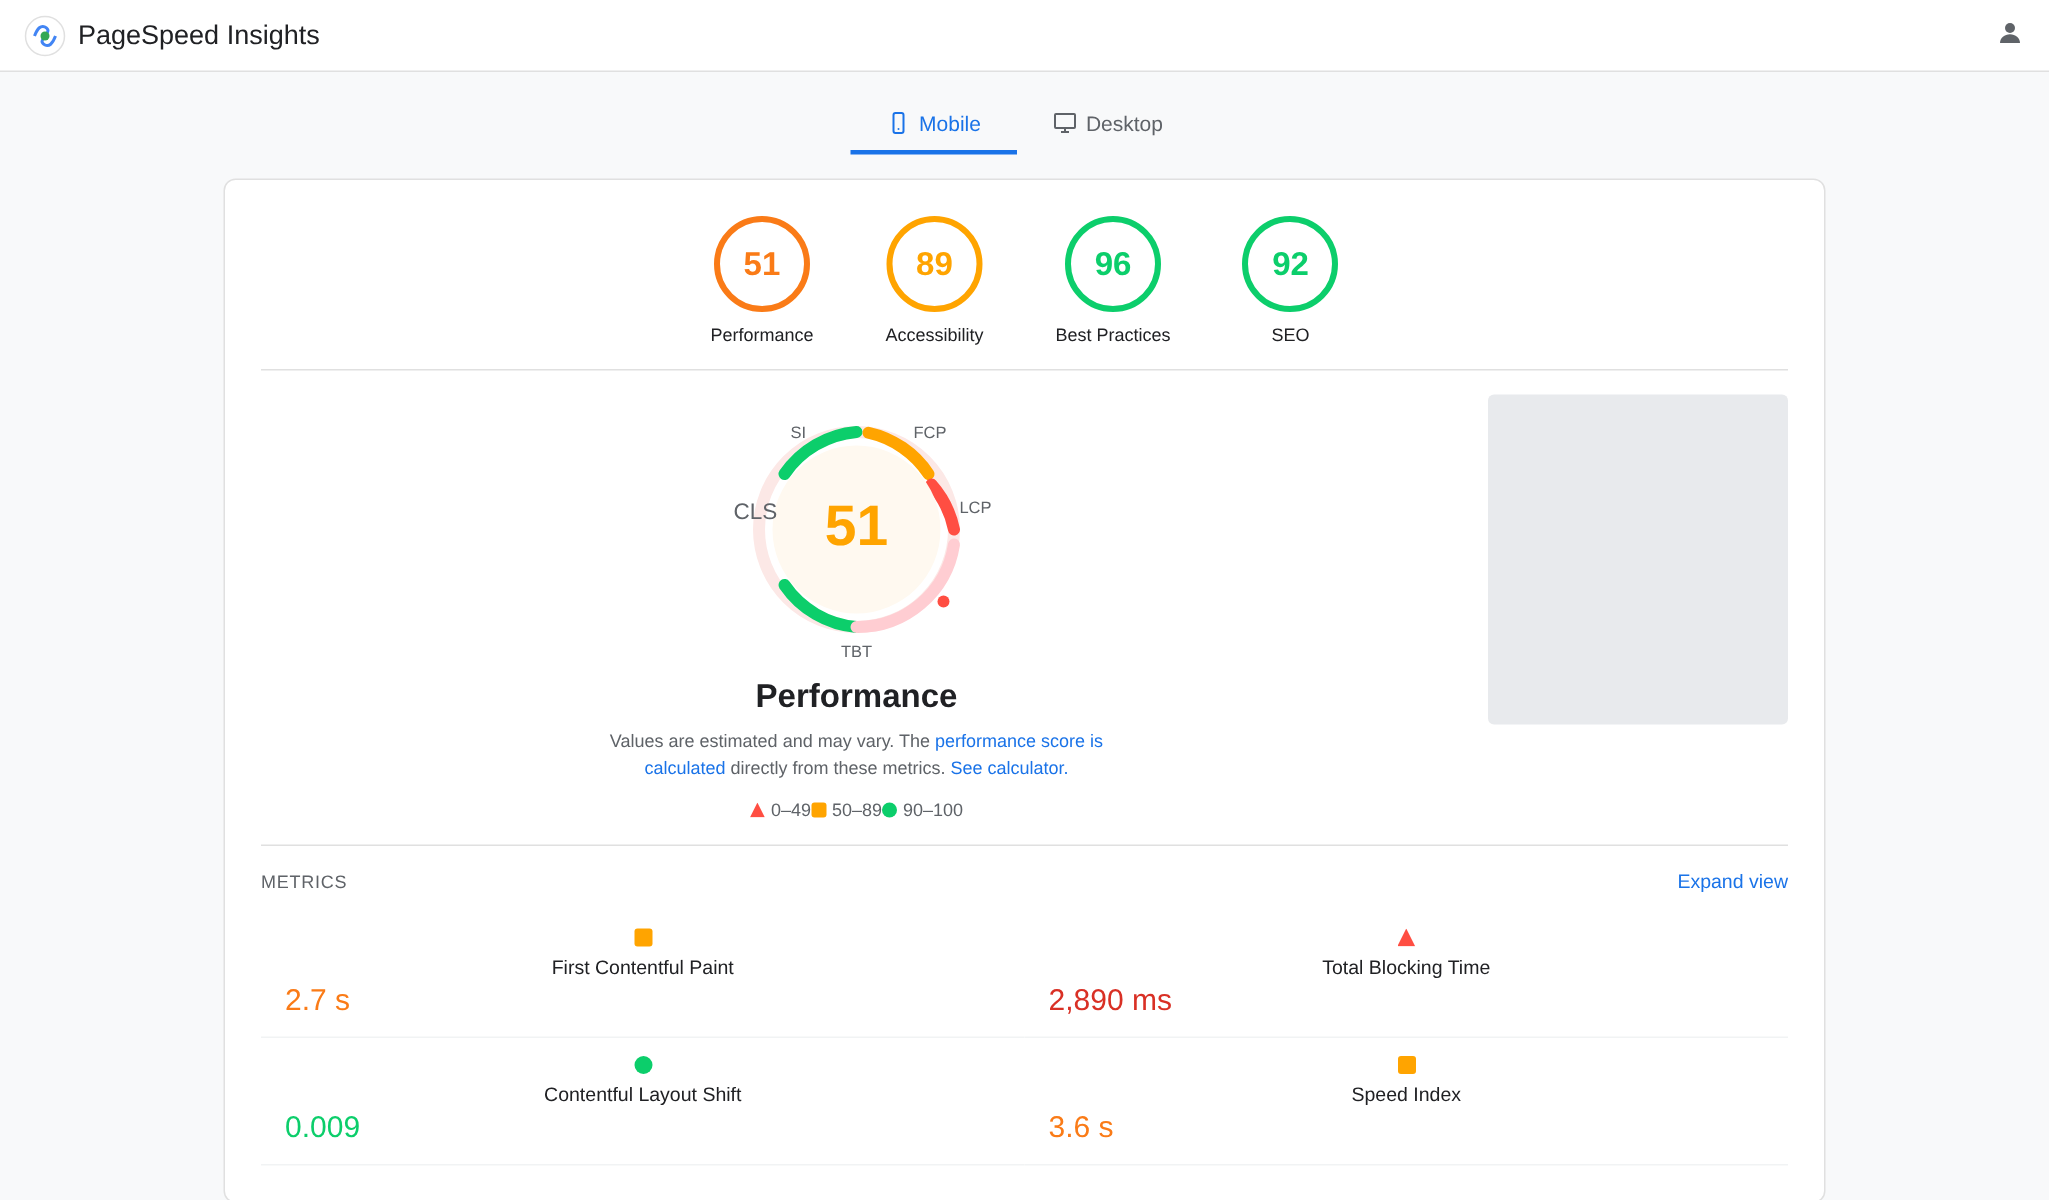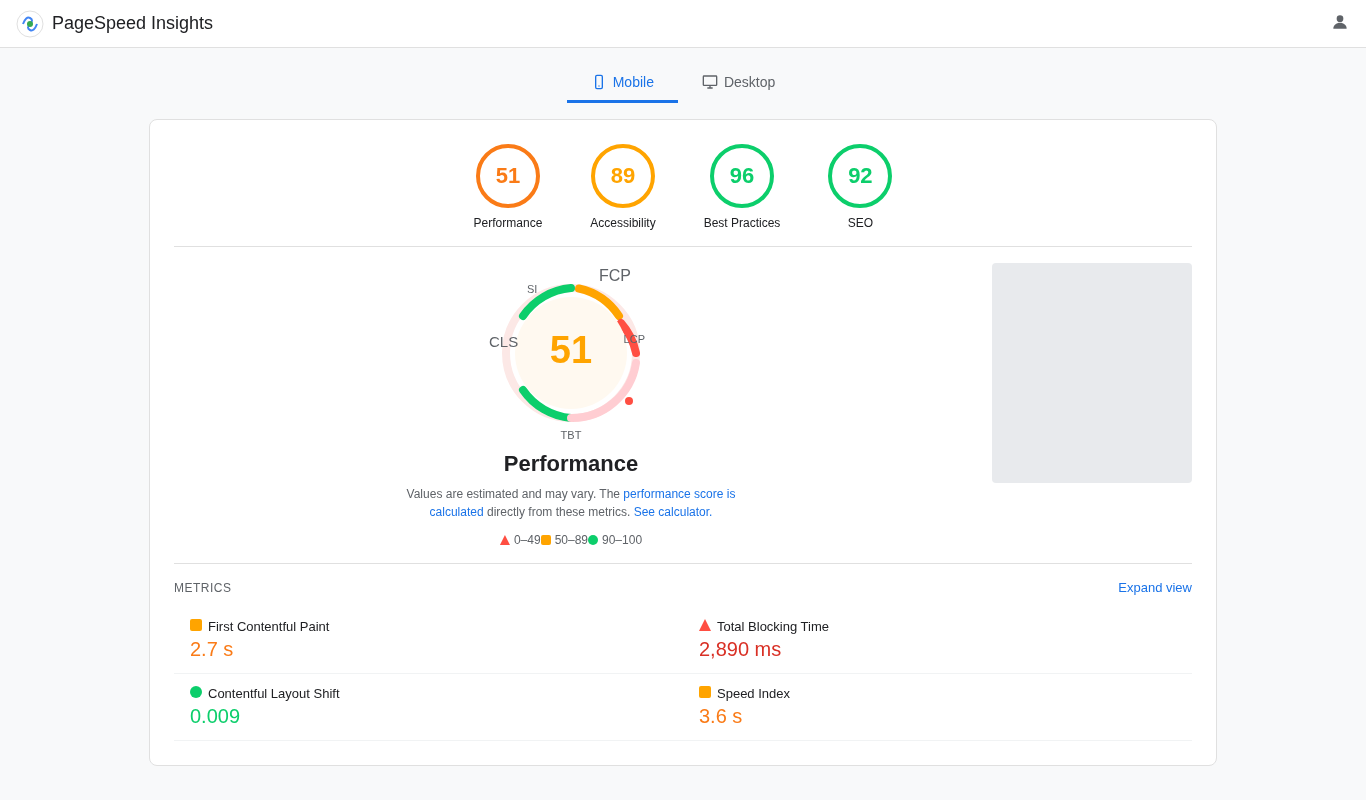--- a/index.html
+++ b/index.html
@@ -133,22 +133,22 @@
       position: relative;
       width: 180px;
       height: 180px;
       margin-bottom: 8px;
     }
     .gauge-labels {
       position: absolute;
       top: 0; left: 0; right: 0; bottom: 0;
     }
     .gauge-label-si { position: absolute; top: 20px; left: 46px; font-size: 11px; color: #5f6368; }
-    .gauge-label-fcp { position: absolute; top: 4px; right: 30px; font-size: 16px; color: #5f6368; padding-left: 14px; }
-    .gauge-label-lcp { position: absolute; top: 70px; right: 16px; font-size: 11px; color: #5f6368; }
+    .gauge-label-fcp { position: absolute; top: 20px; right: 30px; font-size: 11px; color: #5f6368; padding-left: 14px; }
+    .gauge-label-lcp { position: absolute; top: 70px; right: 0; font-size: 11px; color: #5f6368; }
     .gauge-label-tbt { position: absolute; bottom: 2px; left: 50%; transform: translateX(-50%); font-size: 11px; color: #5f6368; }
     .gauge-label-cls { position: absolute; top: 70px; left: 8px; font-size: 15px; color: #5f6368; }
 
     .perf-title {
       font-size: 22px;
       font-weight: 600;
       color: #202124;
       margin-bottom: 8px;
     }
     .perf-note {
@@ -205,25 +205,26 @@
       display: grid;
       grid-template-columns: 1fr 1fr;
       gap: 0;
     }
     .metric-item {
       padding: 12px 16px;
       border-bottom: 1px solid #f1f3f4;
     }
     .metric-header {
       display: flex;
-      align-items: flex-start;
+      align-items: center;
       gap: 6px;
       margin-bottom: 4px;
       font-size: 13px;
       color: #202124;
+      flex-direction: column;
     }
     .metric-icon {
       width: 12px;
       height: 12px;
       border-radius: 2px;
       flex-shrink: 0;
     }
     .metric-icon.orange { background: #ffa400; }
     .metric-icon.red { 
       background: #ff4e42; 

